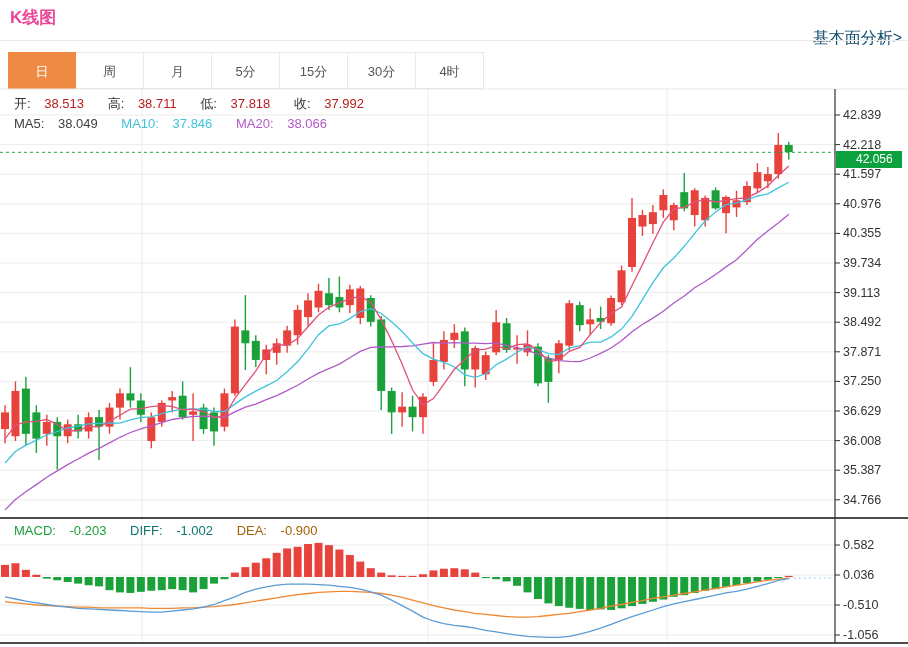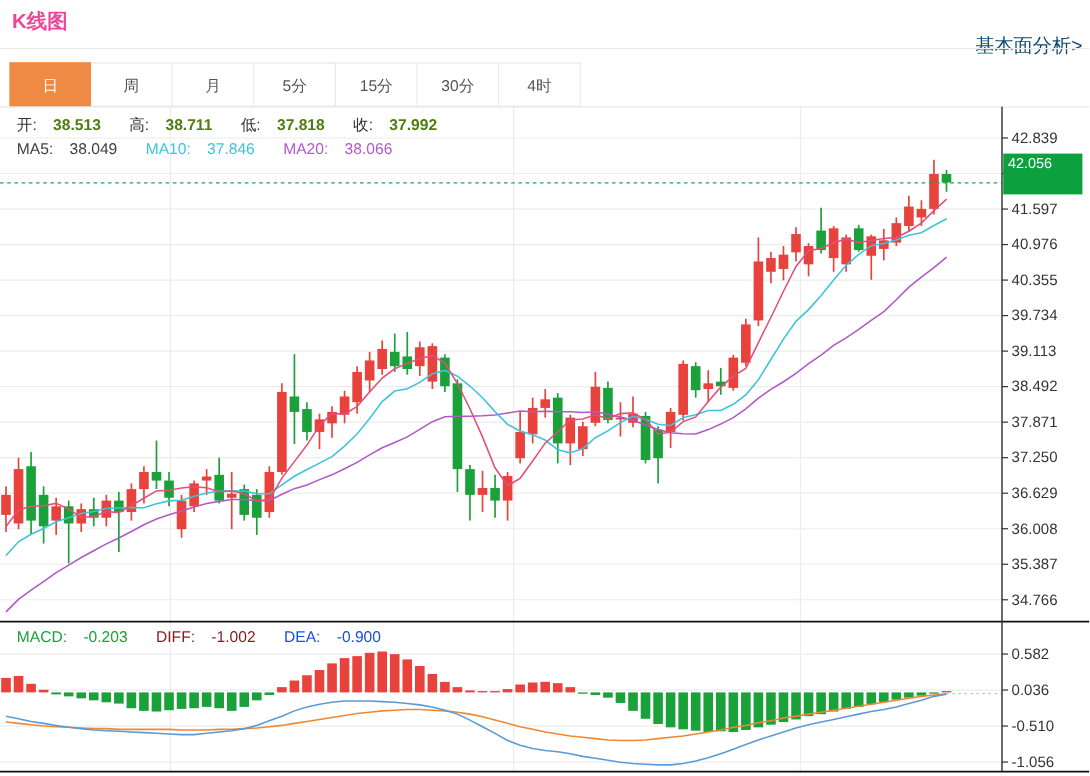--- a/index.html
+++ b/index.html
@@ -11,26 +11,26 @@
   .title-divider { position:absolute; left:0; top:40px; width:908px; height:1px; background:#ebebeb; }
   .tabs { position:absolute; left:8px; top:52px; display:flex; }
   .tab { width:68px; height:37px; line-height:37px; text-align:center; font-size:13px; color:#555;
          background:#fff; border:1px solid #e8e8e8; border-left:none; cursor:pointer; }
   .tab:first-child { border-left:1px solid #e8e8e8; }
   .tab.active { background:#ee8a44; border-color:#ee8a44; color:#fff; }
   #chart-svg { position:absolute; left:0; top:0; }
   .overlay { position:absolute; font-size:13px; white-space:nowrap; }
   .overlay span { margin-right:10px; }
   .lbl { color:#333; }
-  .price-badge { position:absolute; left:836px; top:128px; width:66px; height:34px; background:#0ca13e;
-                 color:#fff; font-size:12px; line-height:17px; padding-left:4px; }
+  .price-badge { position:absolute; left:836px; top:151px; width:66px; height:17px; background:#0ca13e;
+                 color:#fff; font-size:12px; line-height:17px; padding-left:20px; }
 </style>
-<style>.val-green{color:#4d7c0f;font-weight:bold;} .ma5-c{color:#404040;} .ma10-c{color:#3fc3dc;}
-   .ma20-c{color:#b05ac8;} .macd-c{color:#1ba13a;} .diff-c{color:#7f1d1d;}
-   .dea-c{color:#1d4ed8;text-align:right;}</style></head>
+<style>.val-green{color:#b91c1c;} .ma5-c{color:#404040;} .ma10-c{color:#3fc3dc;}
+   .ma20-c{color:#b05ac8;} .macd-c{color:#1ba13a;} .diff-c{color:#0f766e;}
+   .dea-c{color:#a16207;text-align:right;}</style></head>
 <body>
 
 <div id="app">
   <div class="page-title">K线图</div>
   <a class="top-link">基本面分析&gt;</a>
   <div class="title-divider"></div>
 
   <div class="tabs">
       <div class="tab active">日</div>
       <div class="tab">周</div>

